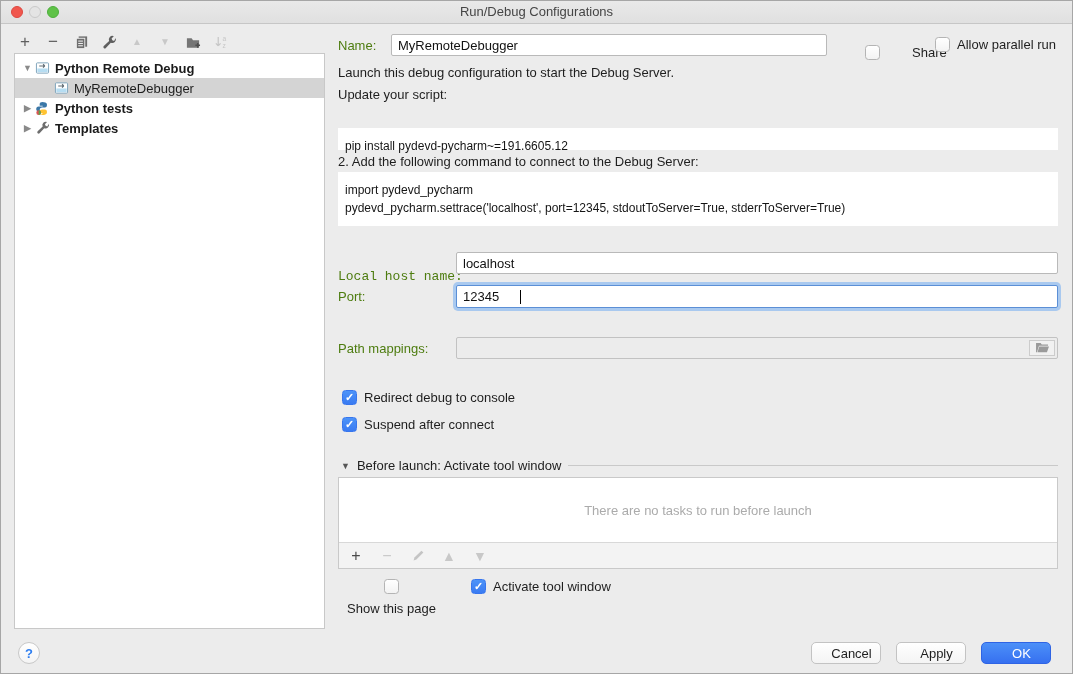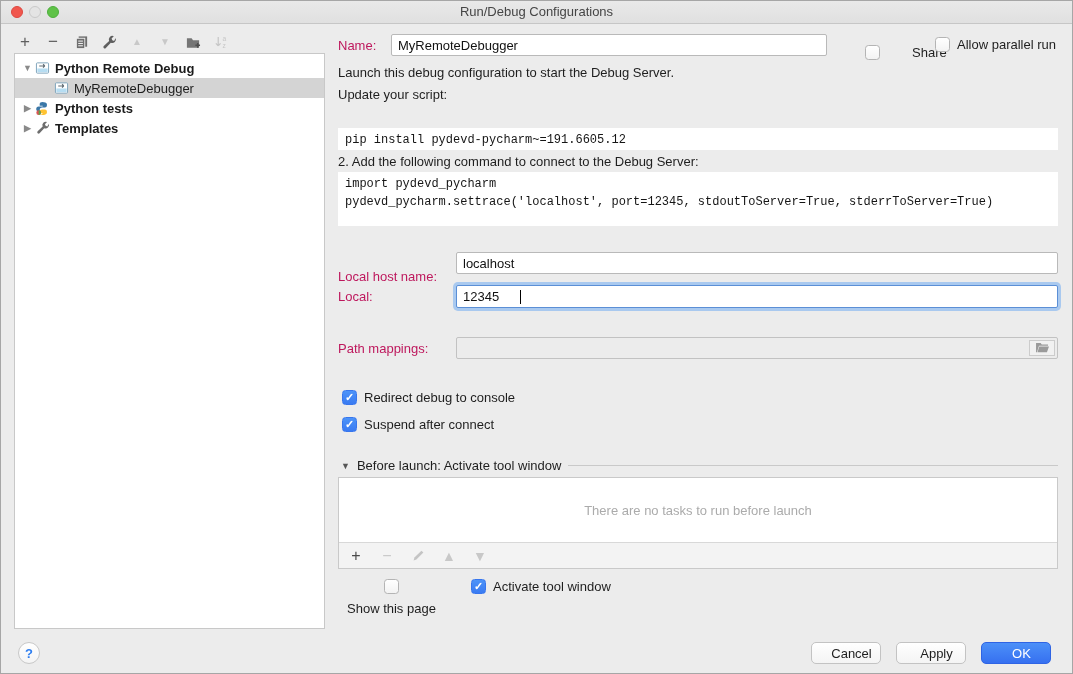--- a/index.html
+++ b/index.html
@@ -25,29 +25,29 @@
   
   .tree-panel{position:absolute;left:13px;top:52px;width:311px;height:576px;
     background:#ffffff;border:1px solid #c8c8c8;box-sizing:border-box;padding-top:4px;}
   .trow{height:20px;display:flex;align-items:center;font-size:13px;}
   .trow .disc{width:13px;text-align:center;color:#8a8a8a;font-size:9px;margin-left:6px;flex:none;}
   .trow .nicon{width:17px;height:16px;margin-right:4px;flex:none;display:flex;align-items:center;justify-content:center;}
   .trow.bold{font-weight:bold;color:#1b1b1b;}
   .trow.child{padding-left:19px;}
   .trow.selected{background:#d4d4d4;}
   
-  .flabel{position:absolute;color:#be185d;}
+  .flabel{position:absolute;color:#4d7c0f;}
   .input{position:absolute;background:#fff;border:1px solid #b9b9b9;border-radius:2px;
     box-sizing:border-box;display:flex;align-items:center;padding:0 6px;font-size:13px;color:#111;}
   .input.focused{border:1px solid #5b8fd6;box-shadow:0 0 0 3px #a9c9ef;gap:20px;}
   .caret{display:inline-block;width:1px;height:14px;background:#000;margin-left:1px;}
   .statictext{position:absolute;color:#1e1e1e;}
   .code{position:absolute;left:337px;width:720px;background:#ffffff;
-    font-family:Liberation Mono, monospace;font-size:12px;color:#151515;
-    padding:3px 7px;box-sizing:border-box;white-space:pre;line-height:18px;}
+    font-family:Liberation Sans, sans-serif;font-size:12px;color:#151515;
+    padding:9px 7px;box-sizing:border-box;white-space:pre;line-height:18px;}
   
   .cbrow{position:absolute;display:flex;align-items:center;gap:7px;}
   .cb{width:15px;height:15px;border:1px solid #b4b4b4;border-radius:3.5px;
     background:linear-gradient(#ffffff,#f3f3f3);box-sizing:border-box;flex:none;
     display:flex;align-items:center;justify-content:center;}
   .cb .mark{display:none;color:#fff;font-size:11px;font-weight:bold;line-height:1;}
   .cb.checked{background:linear-gradient(#4c93f8,#3a7bf2);border-color:#3776ee;}
   .cb.checked .mark{display:block;}
   
   .folder-btn{position:absolute;right:2px;top:2px;bottom:2px;width:26px;
@@ -181,26 +181,26 @@
 
   <div class="statictext" style="left:337px;top:64px;">Launch this debug configuration to start the Debug Server.</div>
   <div class="statictext" style="left:337px;top:86px;">Update your script:</div>
 
   <div class="code" style="top:127px;height:22px;">pip install pydevd-pycharm~=191.6605.12</div>
 
   <div class="statictext" style="left:337px;top:153px;">2. Add the following command to connect to the Debug Server:</div>
 
   <div class="code" style="top:171px;height:54px;"><span>import pydevd_pycharm</span><br><span>pydevd_pycharm.settrace('localhost', port=12345, stdoutToServer=True, stderrToServer=True)</span></div>
 
-  <div class="flabel" style="left:337px;top:268px;">Local host name:</div>
+  <div class="flabel" style="left:337px;top:268px;font-family:Liberation Mono, monospace;">Local host name:</div>
   <div class="input" style="left:455px;top:251px;width:602px;height:22px;">
     <span>localhost</span>
   </div>
 
-  <div class="flabel" style="left:337px;top:288px;">Local:</div>
+  <div class="flabel" style="left:337px;top:288px;">Port:</div>
   <div class="input focused" style="left:455px;top:284px;width:602px;height:23px;">
     <span>12345</span>
       <span class="caret"></span>
   </div>
 
   <div class="flabel" style="left:337px;top:340px;">Path mappings:</div>
   <div class="input" style="left:455px;top:336px;width:602px;height:22px;background:#ececec;border-color:#c2c2c2;">
     <span></span>
     <span class="folder-btn">
       <svg width="15" height="12" viewBox="0 0 16 13">

